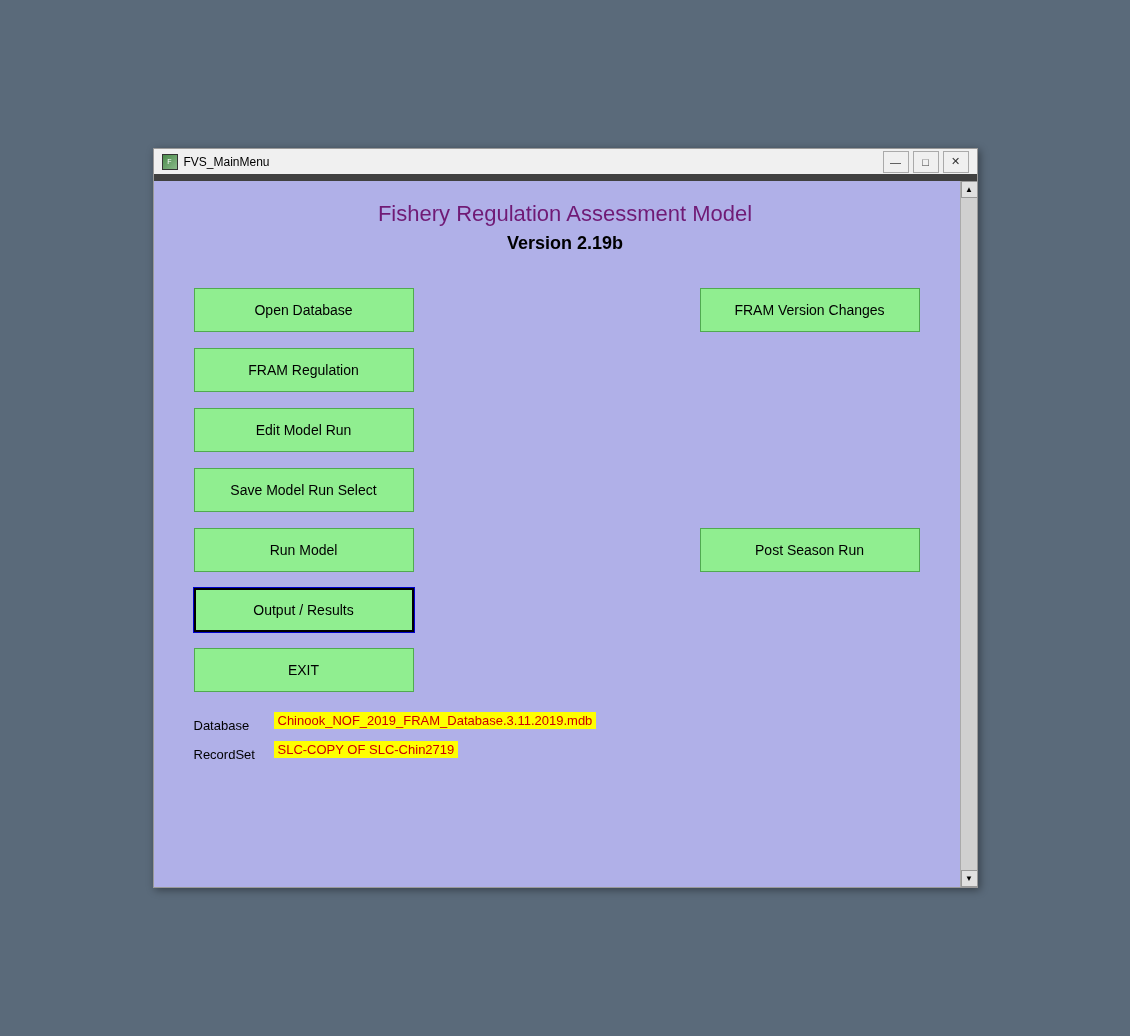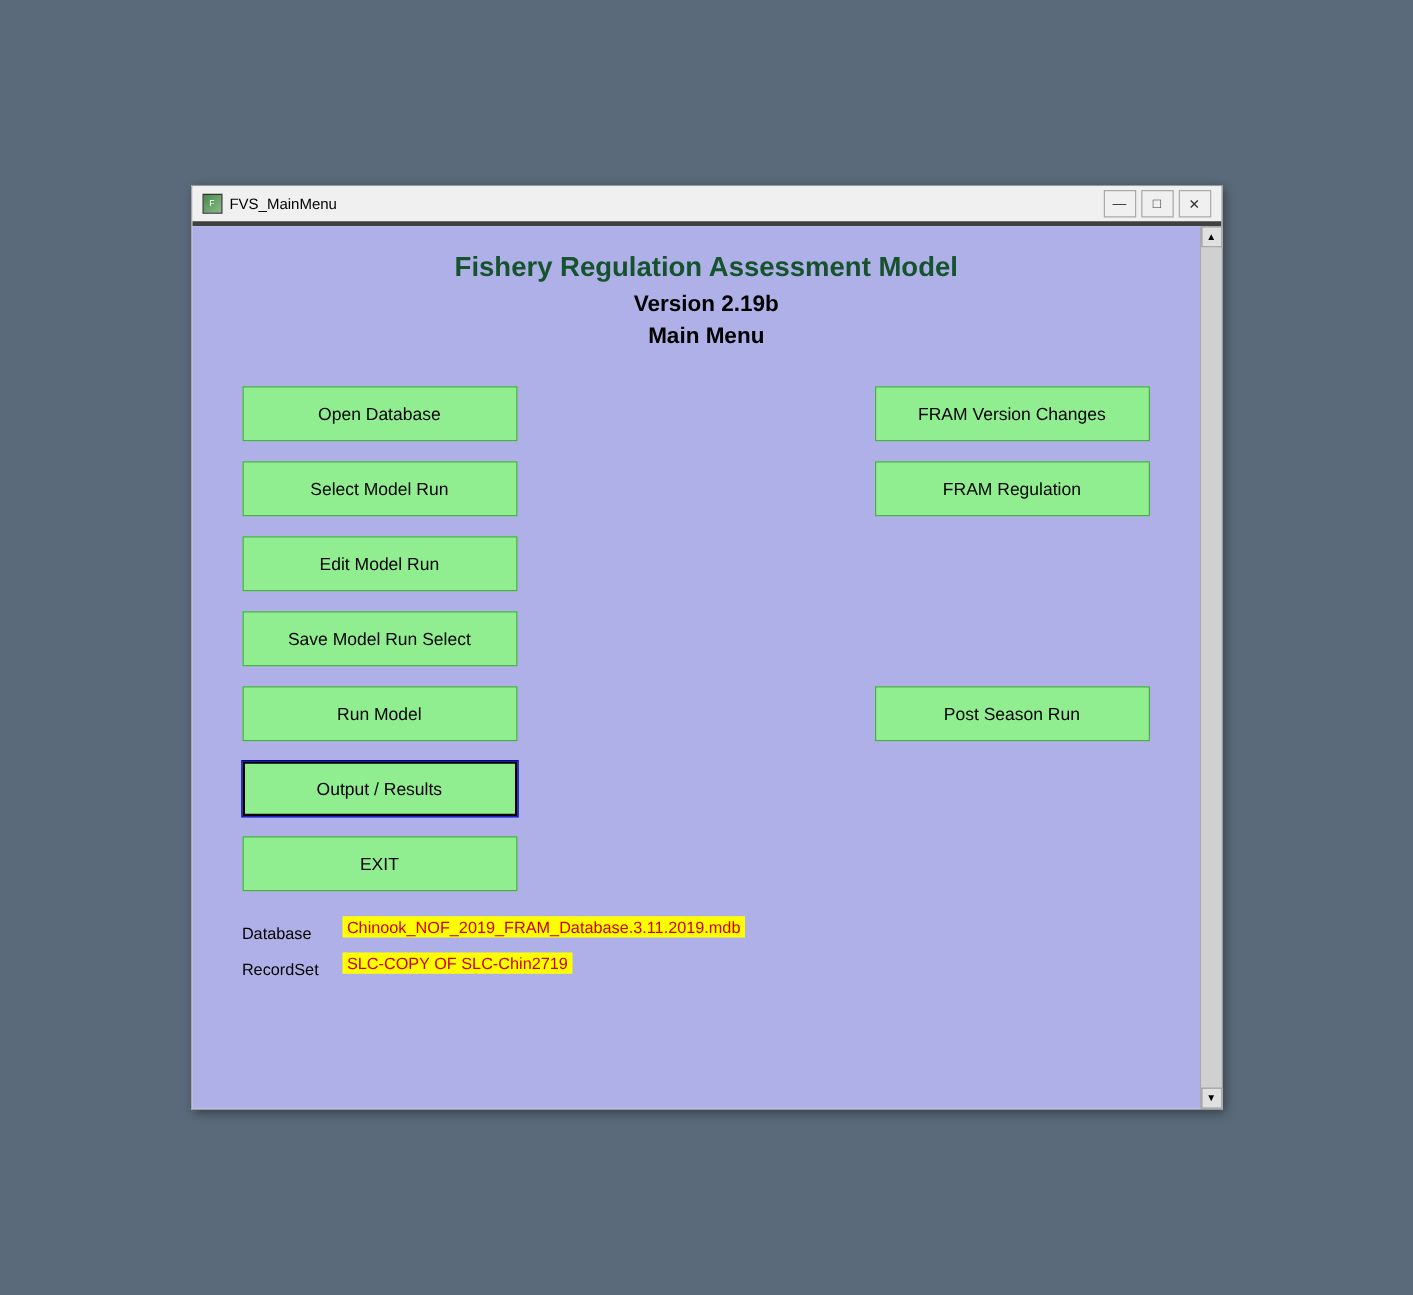--- a/index.html
+++ b/index.html
@@ -30,21 +30,21 @@
       background-color: #ffffff;
       border: 1px solid #999;
       box-shadow: 2px 2px 8px rgba(0,0,0,0.4);
       display: flex;
       flex-direction: column;
       position: relative;
     }
 
     .title-bar {
       background-color: #f0f0f0;
-      border-bottom: 4px solid #404040;
+      border-bottom: 7px solid #404040;
       height: 32px;
       display: flex;
       align-items: center;
       padding: 0 8px;
       user-select: none;
       flex-shrink: 0;
     }
 
     .title-bar-icon {
       width: 16px;
@@ -122,22 +122,22 @@
       background: #d0d0d0;
     }
 
     .header-section {
       text-align: center;
       margin-bottom: 20px;
     }
 
     .app-title {
       font-size: 22px;
-      font-weight: bold;
-      color: #14532d;
+      font-weight: normal;
+      color: #701a75;
       margin-bottom: 6px;
     }
 
     .app-version {
       font-size: 18px;
       font-weight: bold;
       color: #000;
       margin-bottom: 4px;
     }
 
@@ -233,32 +233,30 @@
         <button class="title-bar-btn">□</button>
         <button class="title-bar-btn close">✕</button>
       </div>
     </div>
 
     <div class="window-body">
 
       <div class="header-section">
         <div class="app-title">Fishery Regulation Assessment Model</div>
         <div class="app-version">Version 2.19b</div>
-        <div class="app-menu-title">Main Menu</div>
       </div>
 
       <div class="buttons-grid">
 
         <div class="button-row">
           <button class="btn-green">Open Database</button>
           <button class="btn-green">FRAM Version Changes</button>
         </div>
 
         <div class="button-row">
-          <button class="btn-green">Select Model Run</button>
           <button class="btn-green">FRAM Regulation</button>
         </div>
 
         <div class="button-row">
           <button class="btn-green">Edit Model Run</button>
           <div class="spacer-btn"></div>
         </div>
 
         <div class="button-row">
           <button class="btn-green">Save Model Run Select</button>

